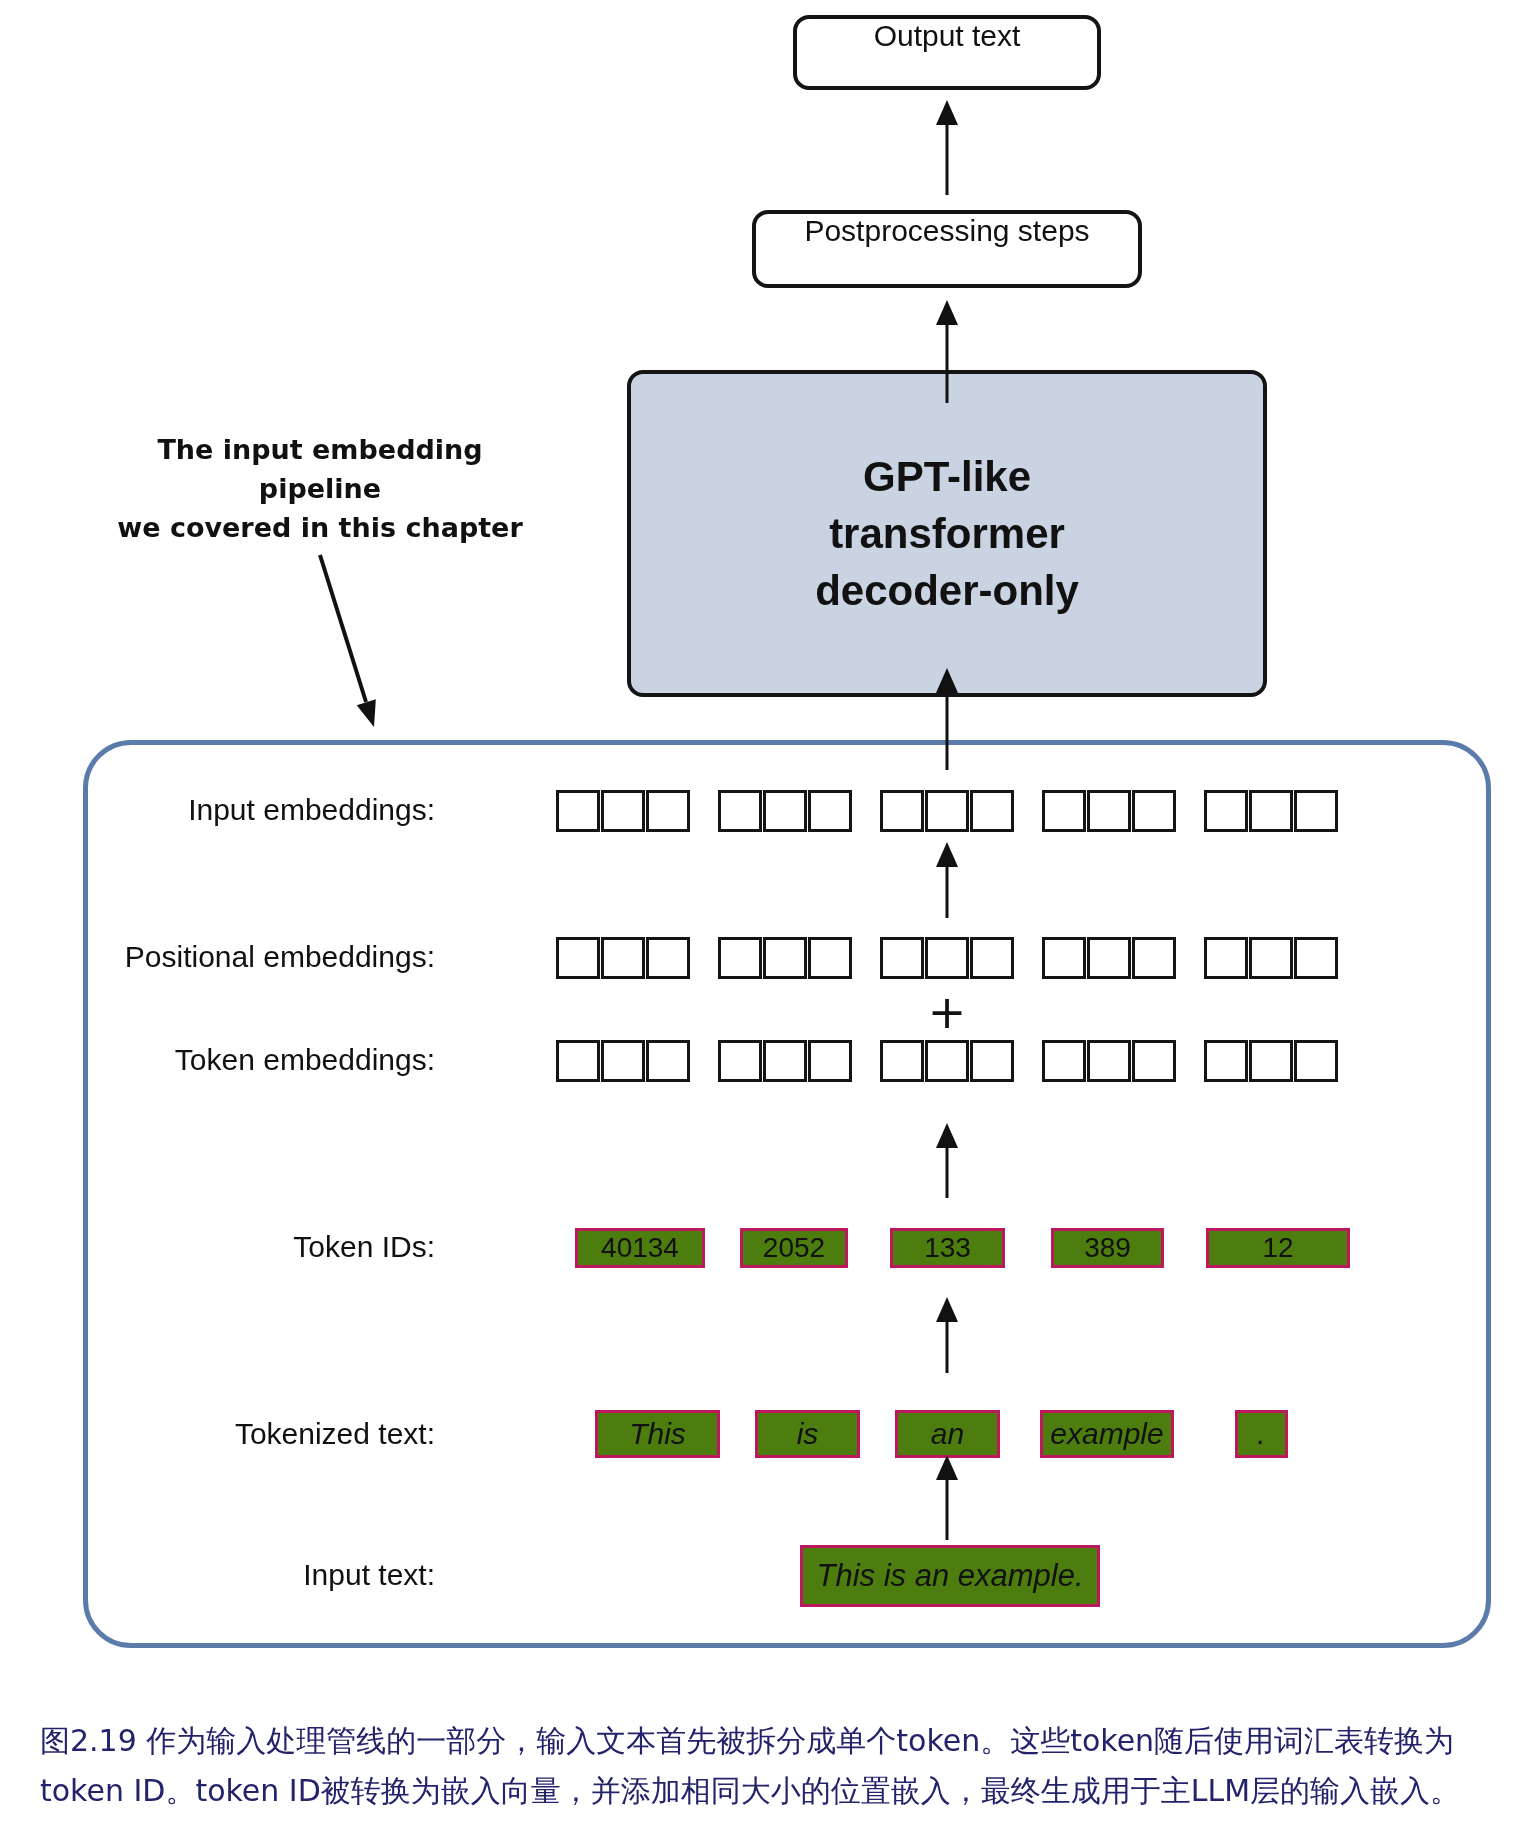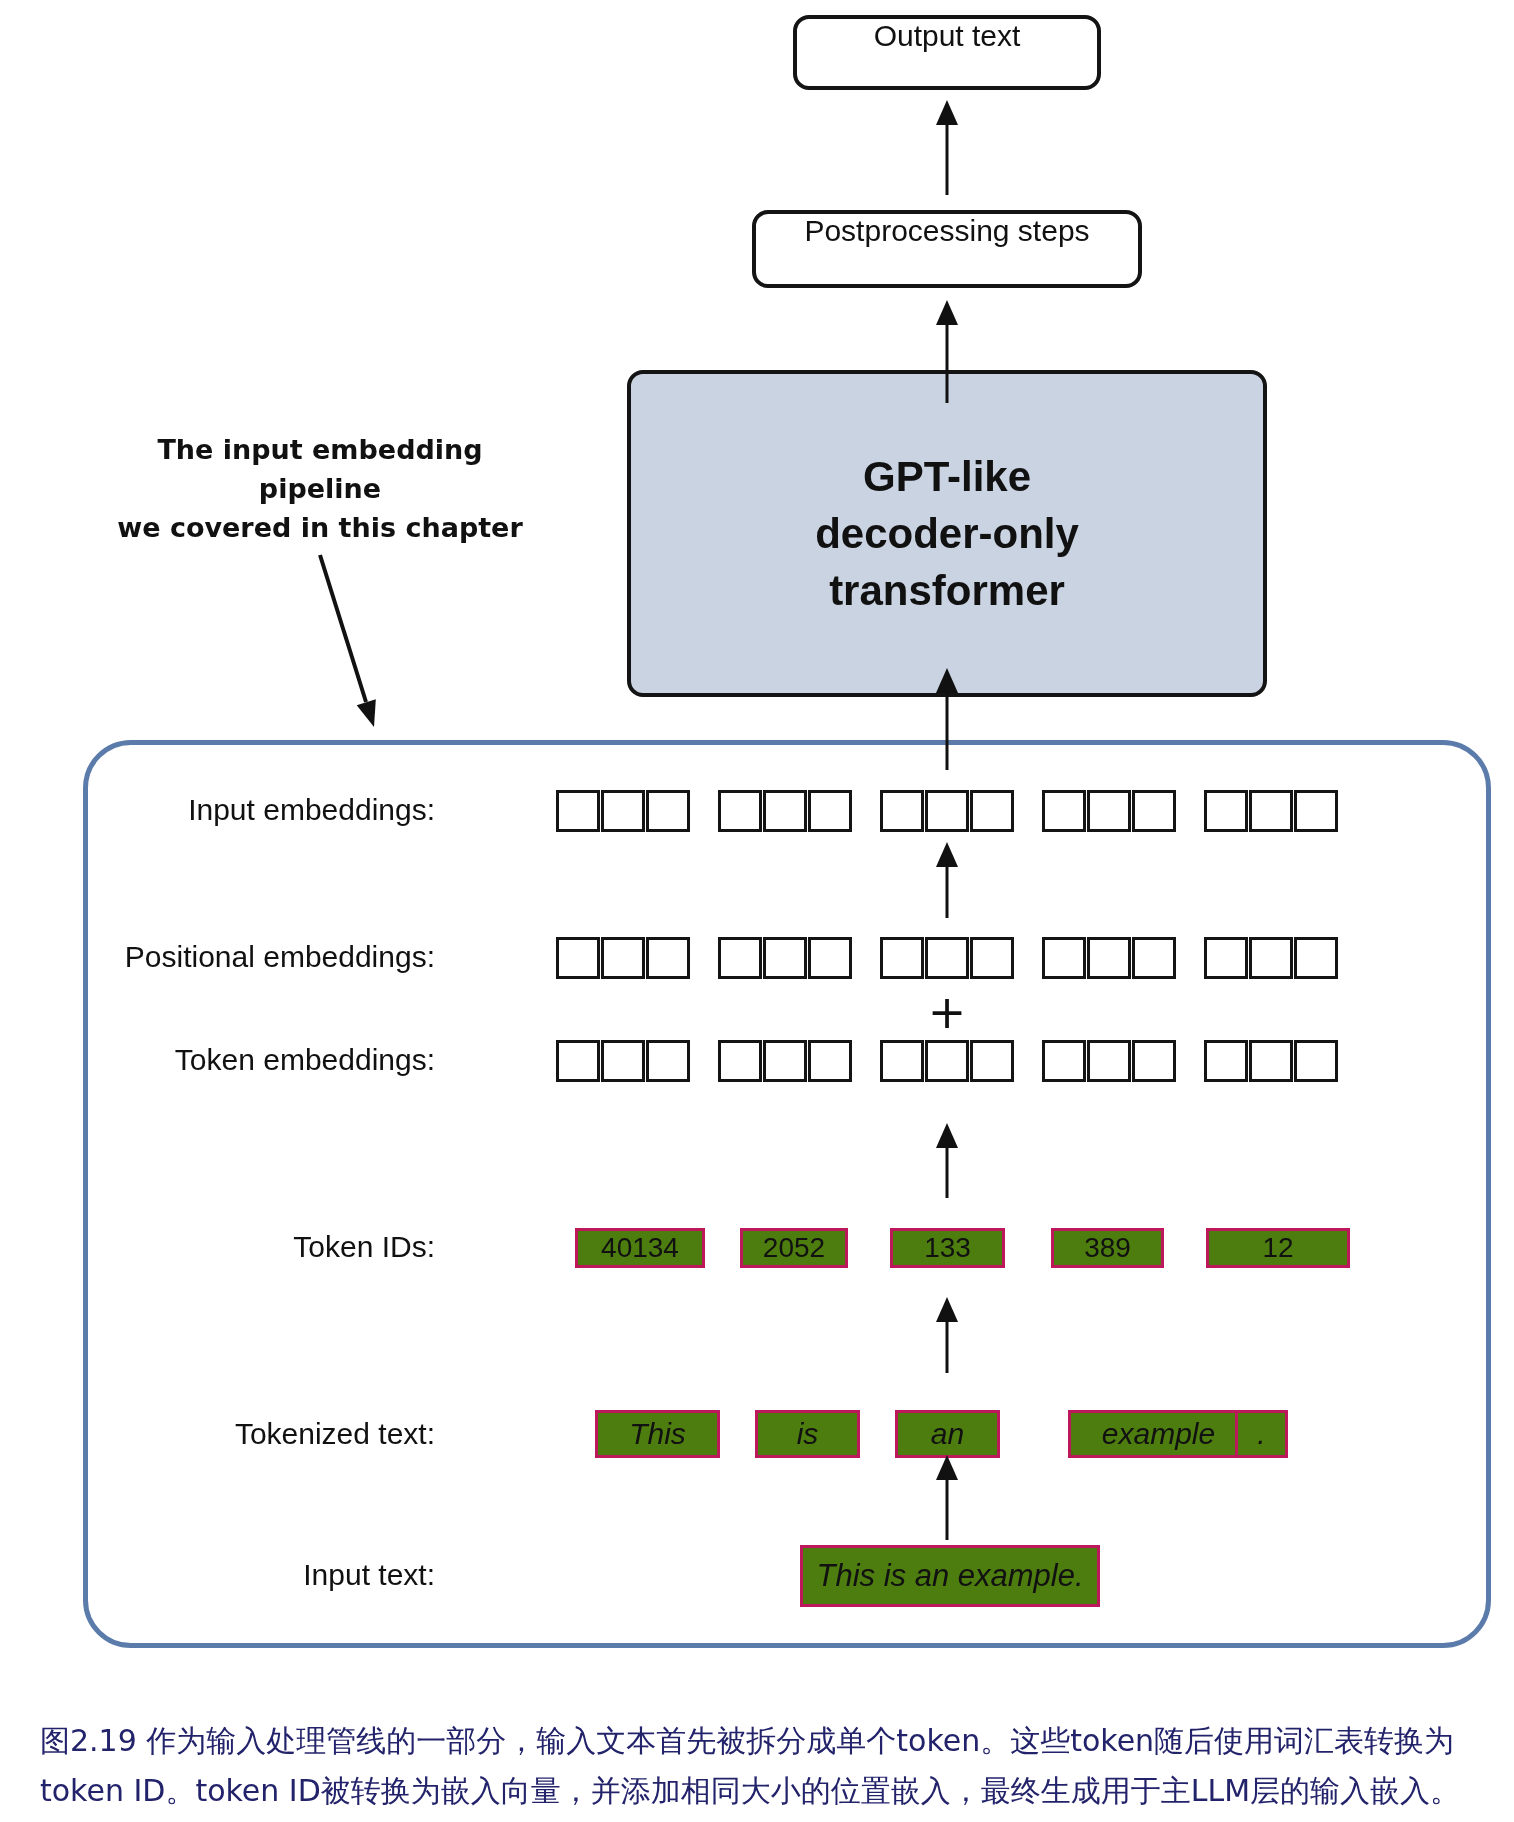--- a/index.html
+++ b/index.html
@@ -80,22 +80,22 @@
     <span>Postprocessing steps</span>
   </div>
 
   <div class="arrow" style="left:947px;top:300px;height:103px;">
     <div class="head"></div>
     <div class="shaft"></div>
   </div>
 
   <div id="gpt-box" class="node" style="left:627px;top:370px;width:640px;height:327px;">
     <span>GPT-like</span>
+    <span>transformer</span>
     <span>decoder-only</span>
-    <span>transformer</span>
   </div>
 
   <div id="annotation">
     <div>The input embedding pipeline</div>
     <div>we covered in this chapter</div>
   </div>
   <svg id="annotation-arrow" width="110" height="200" viewBox="0 0 110 200">
     <line x1="20" y1="10" x2="66" y2="157" stroke="#111" stroke-width="4"></line>
     <polygon points="74,182 56.7,160.2 75.8,154.2" fill="#111"></polygon>
   </svg>
@@ -215,21 +215,21 @@
 
   <div class="arrow" style="left:947px;top:1297px;height:76px;">
     <div class="head"></div>
     <div class="shaft"></div>
   </div>
 
   <div class="row-label" style="top:1417px;">Tokenized text:</div>
   <div class="tok it" style="left:595px;top:1410px;width:125px;height:48px;">This</div>
   <div class="tok it" style="left:755px;top:1410px;width:105px;height:48px;">is</div>
   <div class="tok it" style="left:895px;top:1410px;width:105px;height:48px;">an</div>
-  <div class="tok it" style="left:1040px;top:1410px;width:181px;height:48px;margin-left:28px;">example</div>
+  <div class="tok it" style="left:1040px;top:1410px;width:134px;height:48px;">example</div>
   <div class="tok it" style="left:1235px;top:1410px;width:53px;height:48px;">.</div>
 
   <div class="arrow" style="left:947px;top:1455px;height:85px;">
     <div class="head"></div>
     <div class="shaft"></div>
   </div>
 
   <div class="row-label" style="top:1558px;">Input text:</div>
   <div class="tok it" style="left:800px;top:1545px;width:300px;height:62px;font-size:31px;">This is an example.</div>
 

